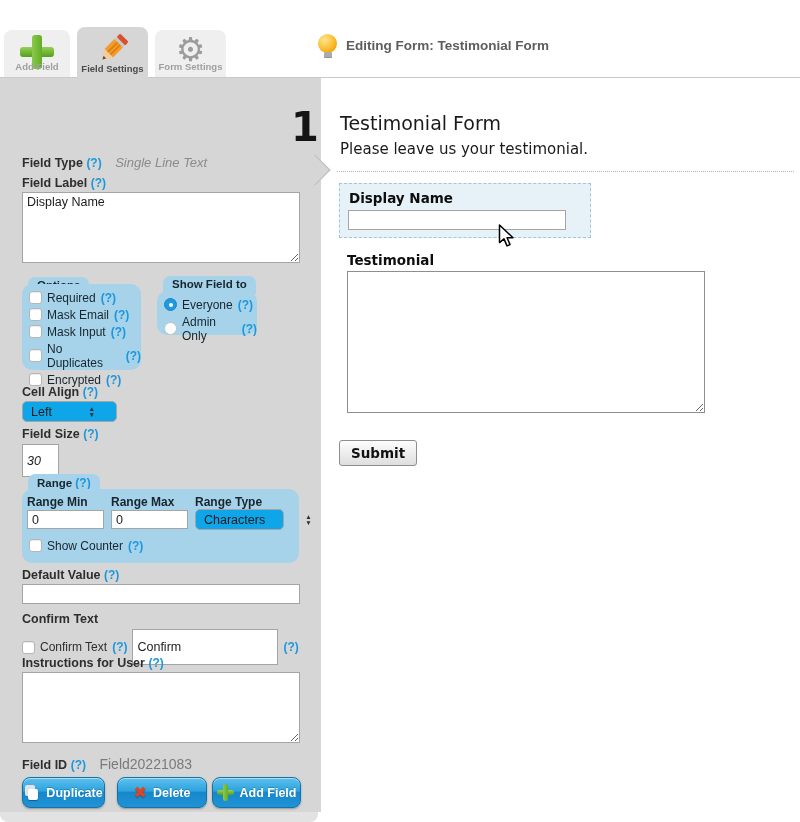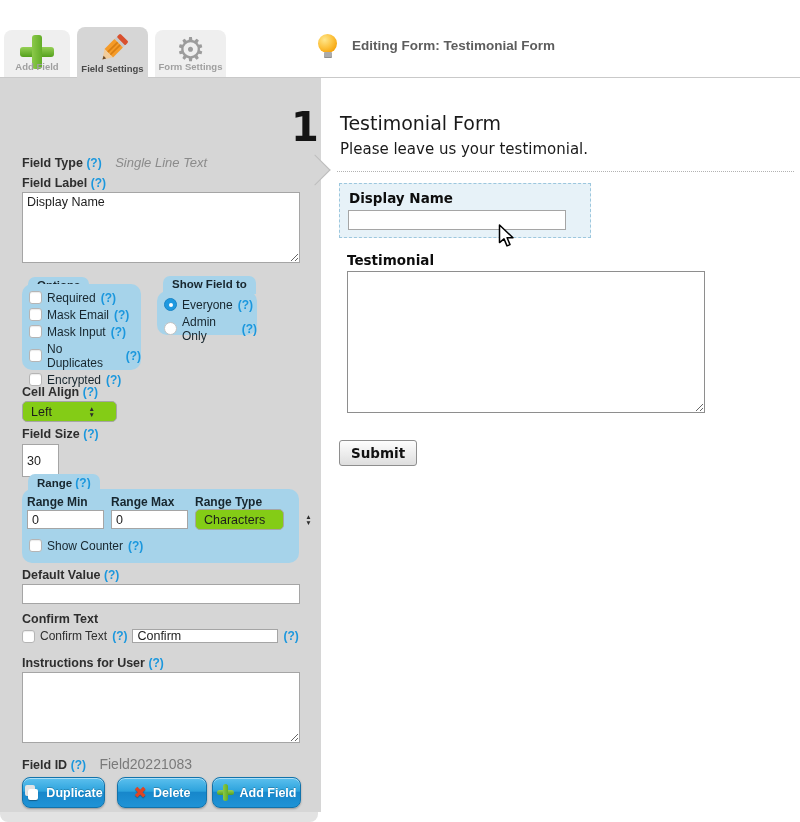--- a/index.html
+++ b/index.html
@@ -21,21 +21,21 @@
   .cross-lg { width:34px; height:34px; margin-top:5px; }
   .cross-lg::before { left:0; top:12px; width:34px; height:10px; }
   .cross-lg::after  { left:12px; top:0; width:10px; height:34px; background:linear-gradient(90deg,#8bc94a,#63ad28); }
   .cross-sm { width:17px; height:17px; }
   .cross-sm::before { left:0; top:6px; width:17px; height:5px; }
   .cross-sm::after  { left:6px; top:0; width:5px; height:17px; background:linear-gradient(90deg,#8bc94a,#63ad28); }
 
   .pencil-wrap { margin-top:3px; height:38px; }
   .gear-glyph { font-family:"DejaVu Sans", sans-serif; font-size:33px; line-height:36px; color:#9c9c9c; margin-top:2px; }
 
-  .editing-header { position:absolute; left:318px; top:34px; display:flex; align-items:center; gap:15px; }
+  .editing-header { position:absolute; left:318px; top:34px; display:flex; align-items:center; gap:9px; }
   .bulb-wrap { display:flex; flex-direction:column; align-items:center; }
   .bulb { width:19px; height:19px; border-radius:50%;
           background:radial-gradient(circle at 35% 30%, #ffe78c, #fcc23e 45%, #f49d00 85%); }
   .bulb-base { width:8px; height:5px; background:#ababab; border-radius:1px; margin-top:-1px; box-shadow:0 1px 0 #8f8f8f; }
   .editing-title { font-size:13.5px; font-weight:bold; color:#5d5d5d; }
 
   
   .sidebar { position:absolute; left:0; top:78px; width:321px; height:734px; background:#d6d6d6; }
   .sidebar-foot { position:absolute; left:0; top:812px; width:318px; height:10px; background:#e2e2e2; border-radius:0 0 8px 8px; }
   .sb { position:absolute; left:22px; }
@@ -48,21 +48,21 @@
   textarea { resize:both; }
 
   .bluebox { position:absolute; background:#a6d3ea; border-radius:10px; }
   .bluetab { position:absolute; background:#a6d3ea; border-radius:7px 7px 0 0; padding:2px 9px 4px; font-size:11.5px; font-weight:bold; color:#17262e; white-space:nowrap; }
   .opt-row { display:flex; align-items:center; gap:5px; padding:1.5px 0 1.5px 7px; font-size:12px; color:#17262e; }
   .cb { width:13px; height:13px; min-width:13px; background:#fff; border:1px solid #b5b5b5; border-radius:3px; box-shadow:inset 0 1px 1px rgba(0,0,0,.08); cursor:pointer; }
   .radio { width:13px; height:13px; min-width:13px; border-radius:50%; background:#fff; border:1px solid #c2c2c2; position:relative; cursor:pointer; }
   .radio.on { background:#1f99e0; border-color:#1a85c6; }
   .radio.on::after { content:""; position:absolute; left:4px; top:4px; width:4px; height:4px; border-radius:50%; background:#fff; }
 
-  .sel { position:absolute; background:#84cc16; border:1px solid #a5a5a5; border-radius:5px; display:flex; align-items:center; justify-content:space-between; padding:0 21px 0 8px; font-size:12.5px; color:#1c1c1c; cursor:pointer; }
+  .sel { position:absolute; background:#0ea5e9; border:1px solid #a5a5a5; border-radius:5px; display:flex; align-items:center; justify-content:space-between; padding:0 21px 0 8px; font-size:12.5px; color:#1c1c1c; cursor:pointer; }
   .sel .arrows { display:flex; flex-direction:column; font-size:6.5px; line-height:5.5px; color:#2c2c2c; }
 
   .range-lbl { position:absolute; font-size:12px; font-weight:bold; color:#17262e; }
 
   .bigbtn { position:absolute; height:31px; border-radius:8px; display:flex; align-items:center; justify-content:center; gap:6px;
             background:linear-gradient(180deg,#5cc0ee 0%,#2da3dd 45%,#1787cb 50%,#1f93d6 100%);
             border:1px solid #1273ab; box-shadow:0 1px 2px rgba(0,0,0,.3), inset 0 1px 0 rgba(255,255,255,.5);
             color:#fff; font-weight:bold; font-size:12.5px; cursor:pointer; text-shadow:0 -1px 0 rgba(0,0,0,.2); }
   .copy-ico { position:relative; width:16px; height:16px; }
   .copy-ico::before { content:""; position:absolute; left:1px; top:0; width:10px; height:11px; background:#e3e3e3; border-radius:2px; }
@@ -191,21 +191,21 @@
     <span class="arrows">
         <span>▲</span>
         <span>▼</span>
       </span>
   </div>
 
   <div class="sb sb-label" style="top:349px;">
     <span>Field Size</span>
     <a class="help">(?)</a>
   </div>
-  <input type="text" class="sb" style="top: 366px; width: 37px; height: 33px;" value="30">
+  <input type="text" class="sb" style="top: 366px; width: 37px; height: 33px; font-style: italic;" value="30">
 
   <div class="bluetab" style="left:28px; top:396px;">
     <span>Range</span>
     <a class="help">(?)</a>
   </div>
   <div class="bluebox" style="left:22px; top:411px; width:277px; height:74px;">
     <span class="range-lbl" style="left:5px; top:6px;">Range Min</span>
     <span class="range-lbl" style="left:89px; top:6px;">Range Max</span>
     <span class="range-lbl" style="left:173px; top:6px;">Range Type</span>
     <input type="text" style="position: absolute; left: 5px; top: 21px; width: 77px; height: 19px;" value="0">
@@ -228,21 +228,21 @@
     <span>Default Value</span>
     <a class="help">(?)</a>
   </div>
   <input type="text" class="sb" style="top: 506px; width: 278px; height: 20px;" value="">
 
   <div class="sb sb-label" style="top:534px;">Confirm Text</div>
   <div class="sb" style="top:551px; display:flex; align-items:center; gap:5px; font-size:12px; color:#2e2e2e;">
     <span class="cb"></span>
     <span>Confirm Text</span>
     <a class="help">(?)</a>
-    <input type="text" style="width: 146px; height: 14px;" value="Confirm">
+    <input type="text" style="width: 146px; height: 36px;" value="Confirm">
     <a class="help">(?)</a>
   </div>
 
   <div class="sb sb-label" style="top:578px;">
     <span>Instructions for User</span>
     <a class="help">(?)</a>
   </div>
   <textarea class="sb" style="top: 594px; width: 278px; height: 71px;"></textarea>
 
   <div class="sb sb-label" style="top:678px;">

